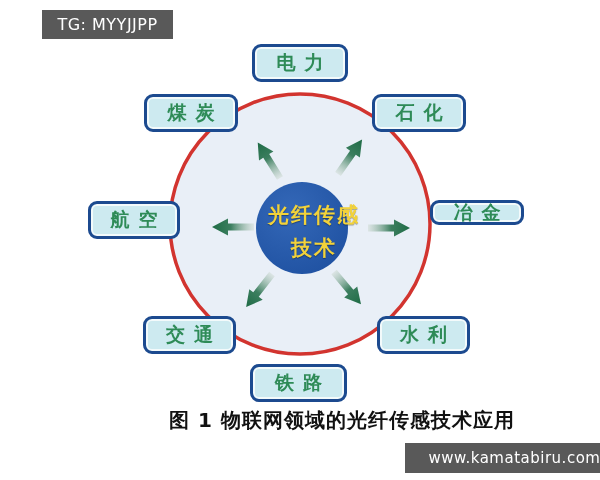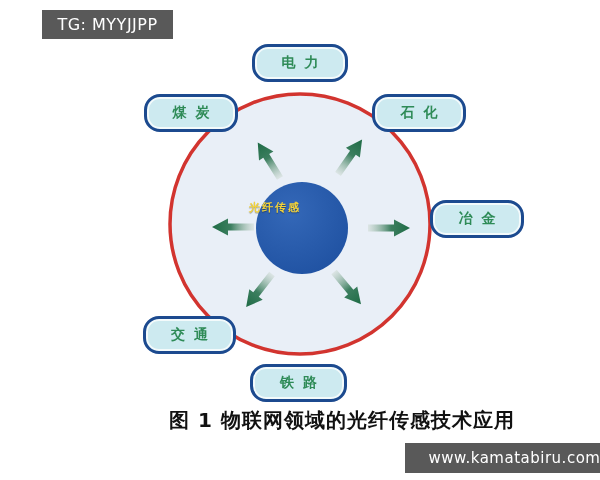--- a/index.html
+++ b/index.html
@@ -18,41 +18,42 @@
     display:flex;align-items:center;justify-content:center;
     letter-spacing:0.5px;
   }
   .badge-tg{left:6px;top:10px;width:131px;height:29px;font-size:16px;margin-left:36px;}
   .badge-site{left:405px;top:443px;width:195px;height:30px;font-size:15px;padding-left:12px;}
 
   .node{
     position:absolute;
     background:var(--node-fill,#cdeaf0);
     border:3px solid var(--node-border,#1c4a8f);
-    border-radius:16px;
+    border-radius:9px;
     box-shadow:inset 0 0 0 2px rgba(255,255,255,0.75);
     display:flex;align-items:center;justify-content:center;
     color:var(--node-text,#2e8b57);
-    font-size:14px;font-weight:bold;
+    font-size:19px;font-weight:bold;
     letter-spacing:9px;text-indent:9px;
     box-sizing:border-box;
   }
   #node-electric-power   {left:252px;top:44px; width:96px;height:38px;}
   #node-coal             {left:144px;top:94px; width:94px;height:38px;}
   #node-petrochemical    {left:372px;top:94px; width:94px;height:38px;text-align:right;}
   #node-aviation         {left:88px; top:201px;width:92px;height:38px;}
-  #node-metallurgy       {left:430px;top:200px;width:94px;height:38px;}
+  #node-metallurgy       {left:430px;top:200px;width:94px;height:25px;}
   #node-transportation   {left:143px;top:316px;width:93px;height:38px;}
   #node-water-conservancy{left:377px;top:316px;width:93px;height:38px;}
   #node-railway          {left:250px;top:364px;width:97px;height:38px;}
 
   .center-label{
-    position:absolute;left:247px;top:199px;width:110px;
+    position:absolute;left:258px;top:199px;width:110px;
+    text-align:center;
     color:var(--center-text,#f2d23a);
-    font-weight:bold;font-size:11px;line-height:1.55;
+    font-weight:bold;font-size:21px;line-height:1.55;
     letter-spacing:2px;text-indent:2px;
     text-shadow:0 1px 1px rgba(0,0,0,0.35);
   }
 
   .caption{
     position:absolute;left:0;top:407px;width:600px;
     text-align:center;
     color:var(--caption-text,#111111);
     font-size:20px;font-weight:bold;letter-spacing:1px;padding-left:42px;
   }
@@ -94,27 +95,30 @@
     </g>
     <g transform="translate(334,272) rotate(50)">
       <polygon points="0,-3.5 26,-3.5 26,-8.5 42,0 26,8.5 26,3.5 0,3.5" fill="url(#arrowGrad)"></polygon>
     </g>
 
     <circle cx="302" cy="228" r="46" fill="url(#centerGrad)"></circle>
   </svg>
 
   <div class="center-label">
     <div>光纤传感</div>
+    <div>技术</div>
   </div>
 
   <div class="node" id="node-electric-power">电力</div>
   <div class="node" id="node-coal">煤炭</div>
   <div class="node" id="node-petrochemical">石化</div>
+  <div class="node" id="node-aviation">航空</div>
   <div class="node" id="node-metallurgy">冶金</div>
   <div class="node" id="node-transportation">交通</div>
+  <div class="node" id="node-water-conservancy">水利</div>
   <div class="node" id="node-railway">铁路</div>
 
   <div class="caption">图 1 物联网领域的光纤传感技术应用</div>
 
   <div class="badge badge-tg">TG: MYYJJPP</div>
   <div class="badge badge-site">www.kamatabiru.com</div>
 
 </div>
 
 </body></html>

